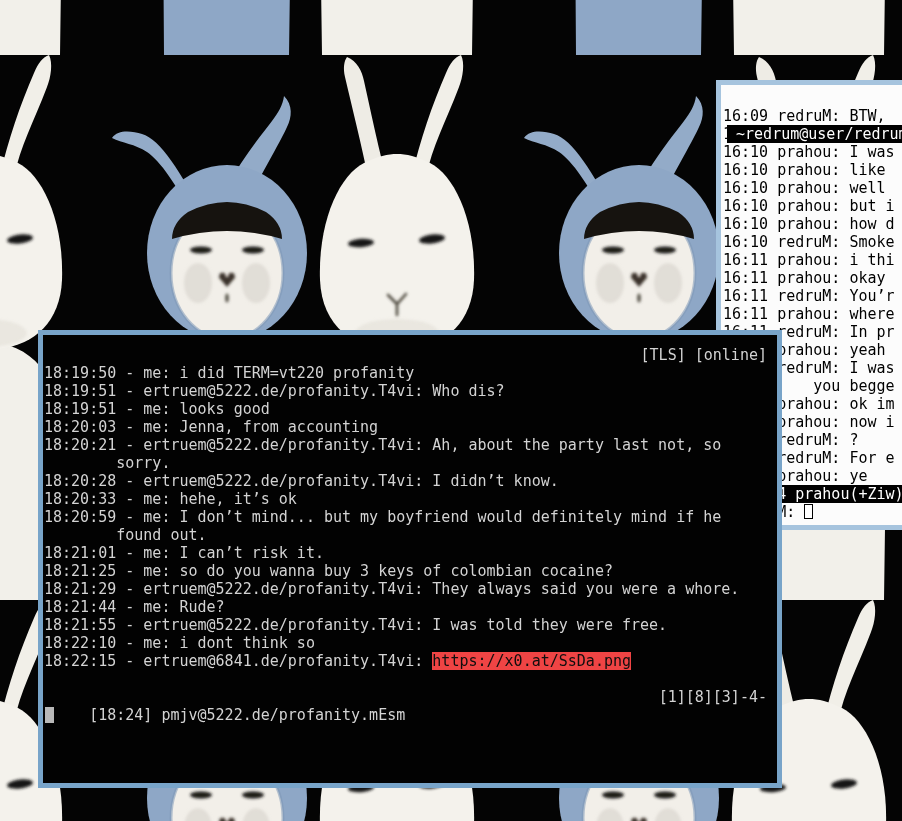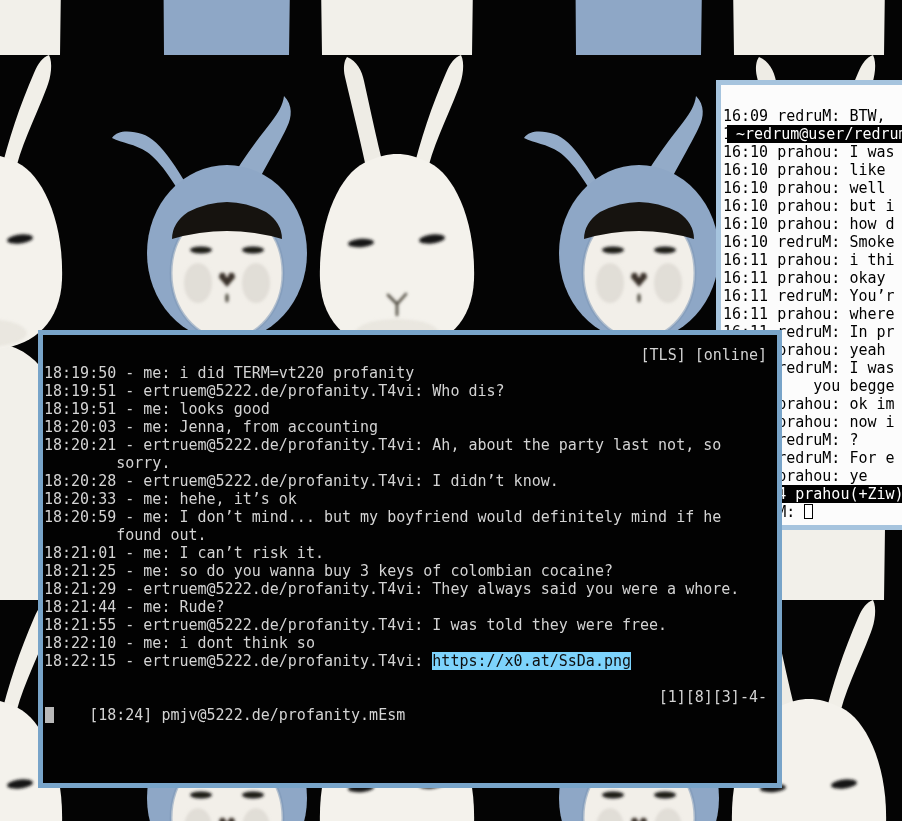--- a/index.html
+++ b/index.html
@@ -12,21 +12,21 @@
        border:5px solid #a6c4de;padding:4px 0 0 2px;z-index:2;}
   .main{left:38px;top:330px;width:744px;height:458px;background:#020202;color:#d3d3d3;
         border:5px solid #78a4c9;padding:11px 0 0 1px;z-index:3;}
   .row{height:18px;position:relative;white-space:pre;overflow:visible;}
   .inl{display:inline-block;vertical-align:top;}
   .right{position:absolute;right:10px;top:0;}
   .inv{background:#000;color:#fff;}
   .title-row{margin-left:4px;}
   .title-text{display:block;}
   .log{white-space:pre;}
-  .url-hl{background:#7dd3fc;color:#0e0e0e;}
+  .url-hl{background:#ef4444;color:#0e0e0e;}
   .block-cursor{display:inline-block;width:9px;height:16px;background:#b9b9b9;
                 margin:1px 0 0 1px;}
   .hollow-cursor{display:inline-block;box-sizing:border-box;width:9px;height:15px;
                  border:1.6px solid #000;background:#fff;margin-top:1px;}
 </style>
 </head>
 <body>
 
 <svg class="wallpaper" width="902" height="821" viewBox="0 0 902 821" aria-hidden="true">
   <defs>
@@ -121,20 +121,20 @@
 18:20:28 - ertruem@5222.de/profanity.T4vi: I didn’t know.
 18:20:33 - me: hehe, it’s ok
 18:20:59 - me: I don’t mind... but my boyfriend would definitely mind if he
         found out.
 18:21:01 - me: I can’t risk it.
 18:21:25 - me: so do you wanna buy 3 keys of colombian cocaine?
 18:21:29 - ertruem@5222.de/profanity.T4vi: They always said you were a whore.
 18:21:44 - me: Rude?
 18:21:55 - ertruem@5222.de/profanity.T4vi: I was told they were free.
 18:22:10 - me: i dont think so</pre>
-  <div class="row"><pre class="inl">18:22:15 - ertruem@5222.de/profanity.T4vi: </pre><pre class="inl url-hl">https://x0.at/SsDa.png</pre></div>
+  <div class="row"><pre class="inl">18:22:15 - ertruem@6841.de/profanity.T4vi: </pre><pre class="inl url-hl">https://x0.at/SsDa.png</pre></div>
   <div class="row"></div>
   <div class="row">
     <pre class="inl"> [18:24] pmjv@5222.de/profanity.mEsm</pre>
     <pre class="inl right">[1][8][3]-4-</pre>
   </div>
   <div class="row"><span class="block-cursor"></span></div>
 </div>
 
 </body></html>

